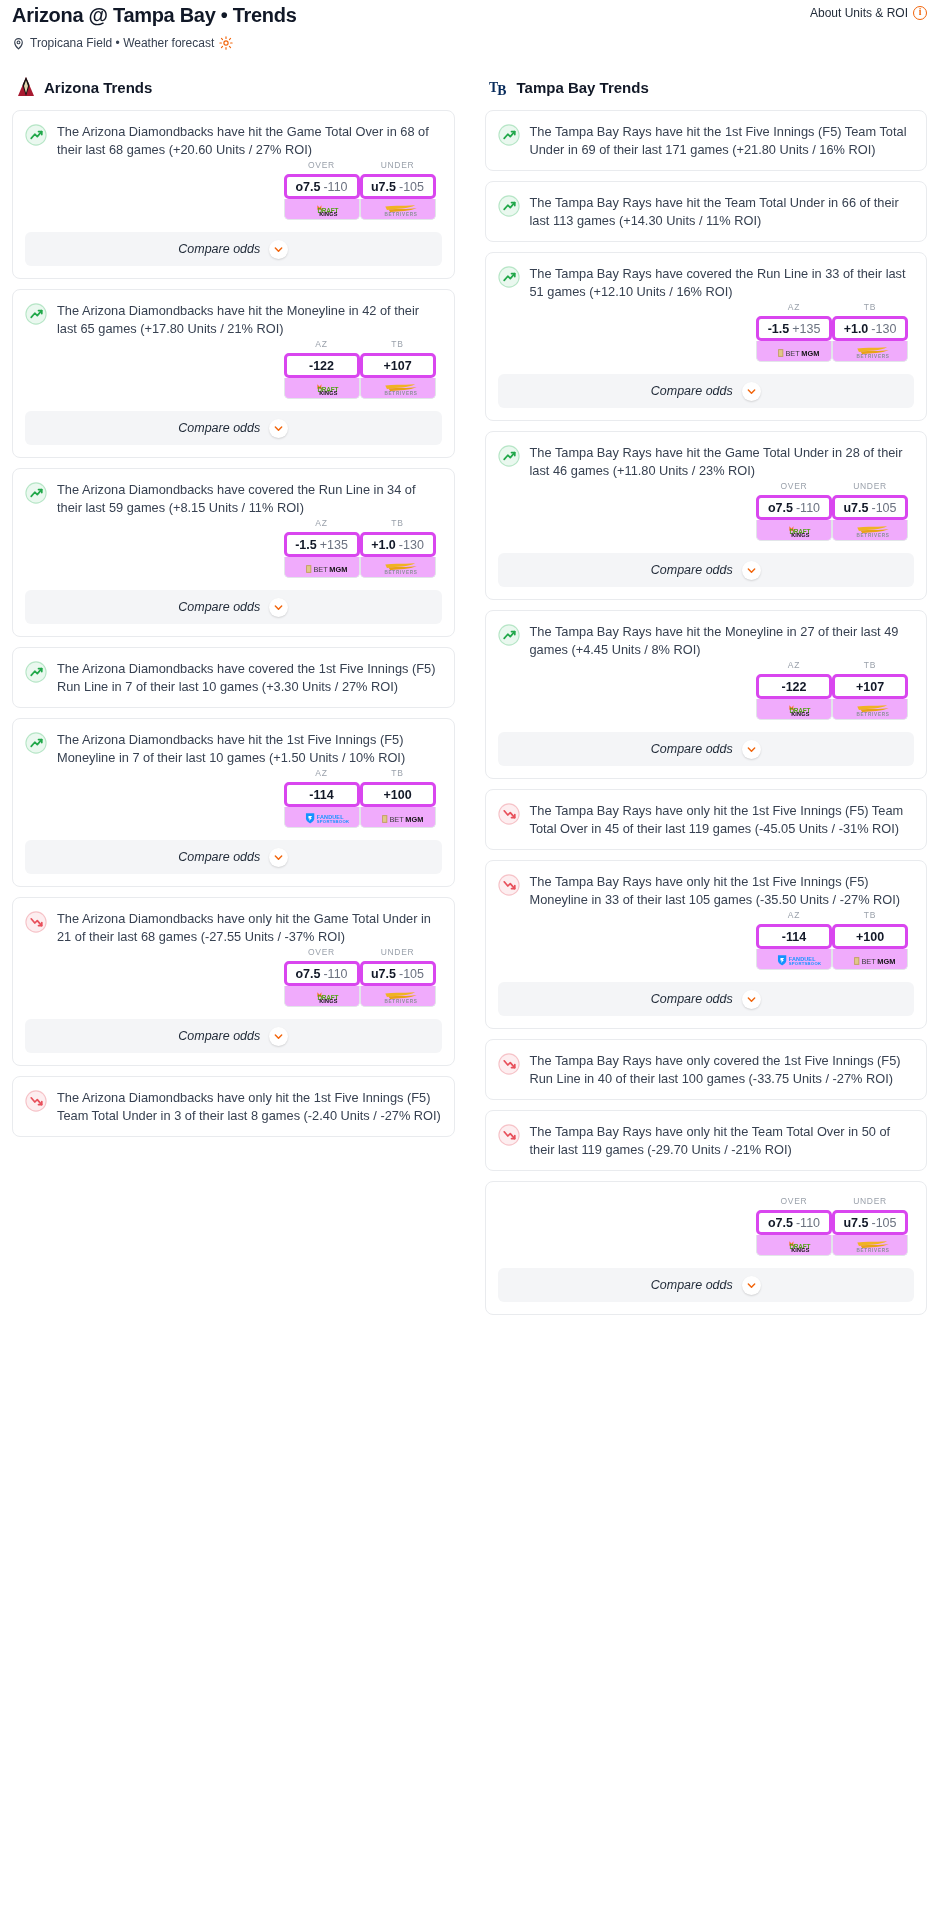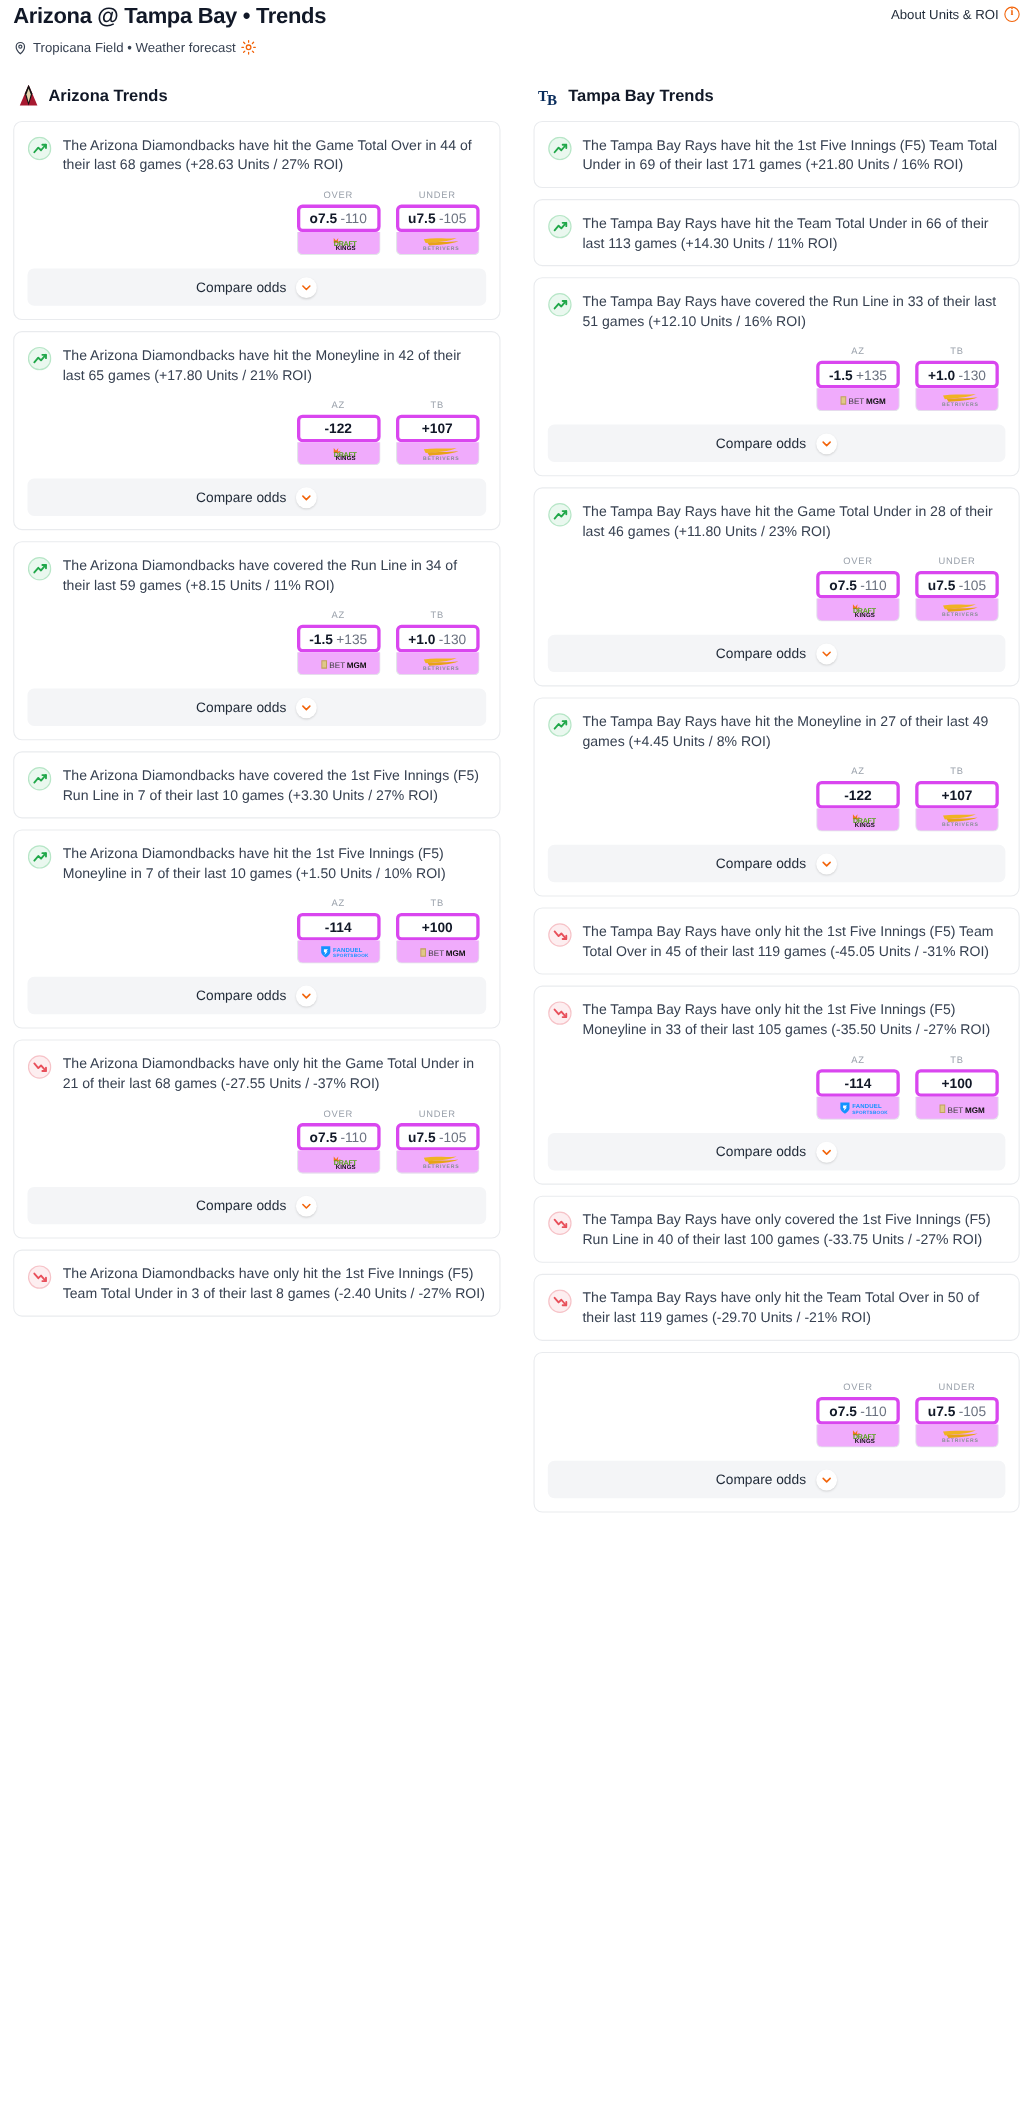--- a/index.html
+++ b/index.html
@@ -37,42 +37,42 @@
   
   .card {
     border:1px solid #e9ebee; border-radius:8px; background:#fff;
     padding: 12px 12px 12px 12px; margin-bottom:10px;
   }
   .trend-row { display:flex; gap:10px; align-items:flex-start; }
   .trend-icon { flex: 0 0 22px; width:22px; height:22px; margin-top:1px; }
   .trend-text { font-size:12.8px; line-height:17.5px; color:#374151; }
 
   
-  .odds-wrap { display:flex; justify-content:flex-end; gap:14px; margin-top: 14px; padding-right: 6px;}
+  .odds-wrap { display:flex; justify-content:flex-end; margin-top: 2px; padding-right: 6px;}
   .odds-col { width: 76px; }
   .odds-label { text-align:center; font-size:8.5px; letter-spacing:0.7px; color:#9aa1ab; margin-bottom:4px; text-transform:uppercase; }
   .odds-box {
     border:3px solid #d946ef; border-radius:5px; background:#fff;
     height:25px; display:flex; align-items:center; justify-content:center;
     font-size:12.5px; font-weight:700; color:#111827; cursor:pointer; gap:3px;
   }
   .odds-box .pt { font-weight:700; color:#111827; }
   .odds-box .pr { font-weight:400; color:#6b7280; }
   .book-box {
     border:1px solid #e2e5e9; border-top:none; border-radius:0 0 5px 5px; background:#f0abfc;
     height:21px; display:flex; align-items:center; justify-content:flex-end; cursor:pointer;
   }
   .book-logo { height:13px; display:block; }
 
   
   .compare {
     margin-top:12px; background:#f4f5f7; border-radius:6px; height:34px;
     display:flex; align-items:center; justify-content:center; gap:9px; cursor:pointer;
   }
-  .compare-label { font-size:12.5px; color:#1f2937; }
+  .compare-label { font-size:12.5px; color:#1f2937;font-style:italic; }
   .chev-circle {
     width:19px; height:19px; border-radius:50%; background:#fff;
     display:flex; align-items:center; justify-content:center;
     box-shadow: 0 1px 2px rgba(0,0,0,0.14);
   }
 </style>
 </head>
 <body>
 
 <div class="page">
@@ -111,21 +111,21 @@
             </svg></span>
           <span class="col-head-title">Arizona Trends</span>
         </div>
         <div class="card">
           <div class="trend-row">
             <span class="trend-icon"><svg viewBox="0 0 22 22" width="22" height="22">
                 <circle cx="11" cy="11" r="10.1" fill="#eaf8ef" stroke="#b7e6c7" stroke-width="1.1"></circle>
                 <path d="M6.2 14.4 L9.8 10.2 L12.3 12.6 L16.6 7.6" fill="none" stroke="#21a84a" stroke-width="1.7" stroke-linecap="round" stroke-linejoin="round"></path>
                 <path d="M13.5 7.6 L16.8 7.6 L16.8 10.6" fill="none" stroke="#21a84a" stroke-width="1.7" stroke-linecap="round" stroke-linejoin="round"></path>
               </svg></span>
-            <span class="trend-text">The Arizona Diamondbacks have hit the Game Total Over in 44 of their last 68 games (+28.63 Units / 27% ROI)</span>
+            <span class="trend-text">The Arizona Diamondbacks have hit the Game Total Over in 68 of their last 68 games (+20.60 Units / 27% ROI)</span>
           </div>
           <div class="odds-wrap">
             <div class="odds-col">
               <div class="odds-label">OVER</div>
               <div class="odds-box">
                 <span class="pt">o7.5</span>
                 <span class="pr">-110</span>
               </div>
               <div class="book-box">
                 <span class="book-logo"><svg viewBox="0 0 60 15" height="13" width="52">

